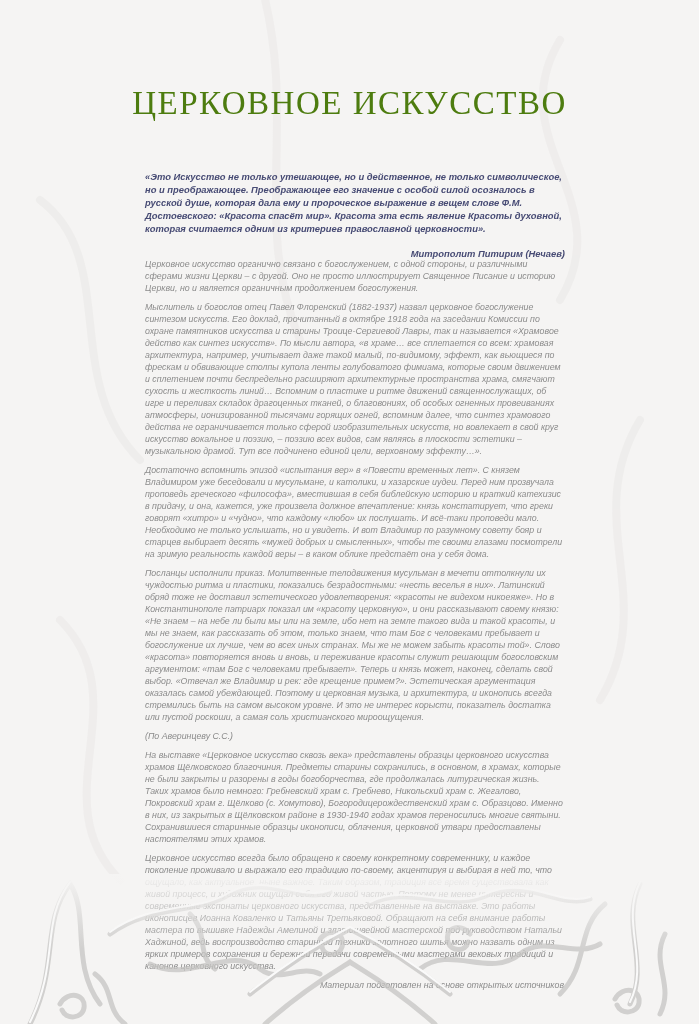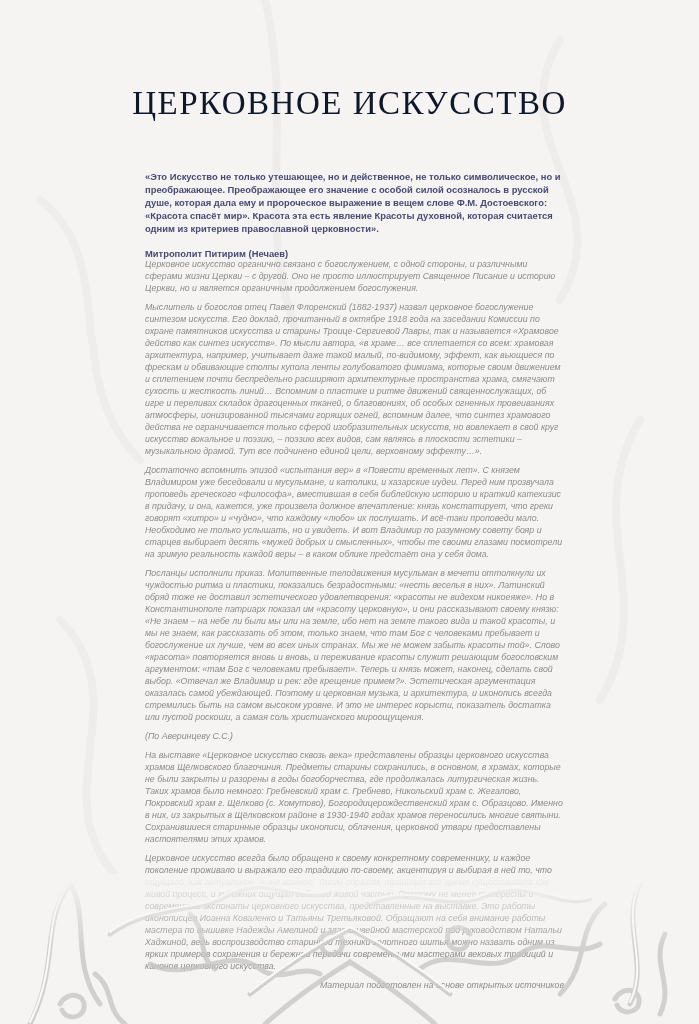--- a/index.html
+++ b/index.html
@@ -21,33 +21,34 @@
     position:absolute;bottom:0;left:0;width:699px;height:150px;
     pointer-events:none;
   }
   .title{
     position:absolute;top:84px;left:0;width:699px;
     text-align:center;
     font-family:"Liberation Serif", serif;
     font-size:33px;
     line-height:38px;
     letter-spacing:1.5px;
-    color:#0f172a;
+    color:#4d7c0f;
     font-weight:400;
   }
   .quote-block{
     position:absolute;top:170px;left:145px;width:420px;
     color:#474b74;
     font-size:9.4px;
     line-height:13px;
     font-weight:bold;
+    font-style:italic;
   }
   .quote-attribution{
     margin-top:12px;
-    text-align:left;
+    text-align:right;
   }
   .body-col{
     position:absolute;top:258px;left:145px;width:420px;
     color:#8b8b8b;
     font-size:8.8px;
     line-height:12px;
     font-style:italic;
   }
   .body-col p{margin:0 1px 7px 0;}
   .aside-attribution{

